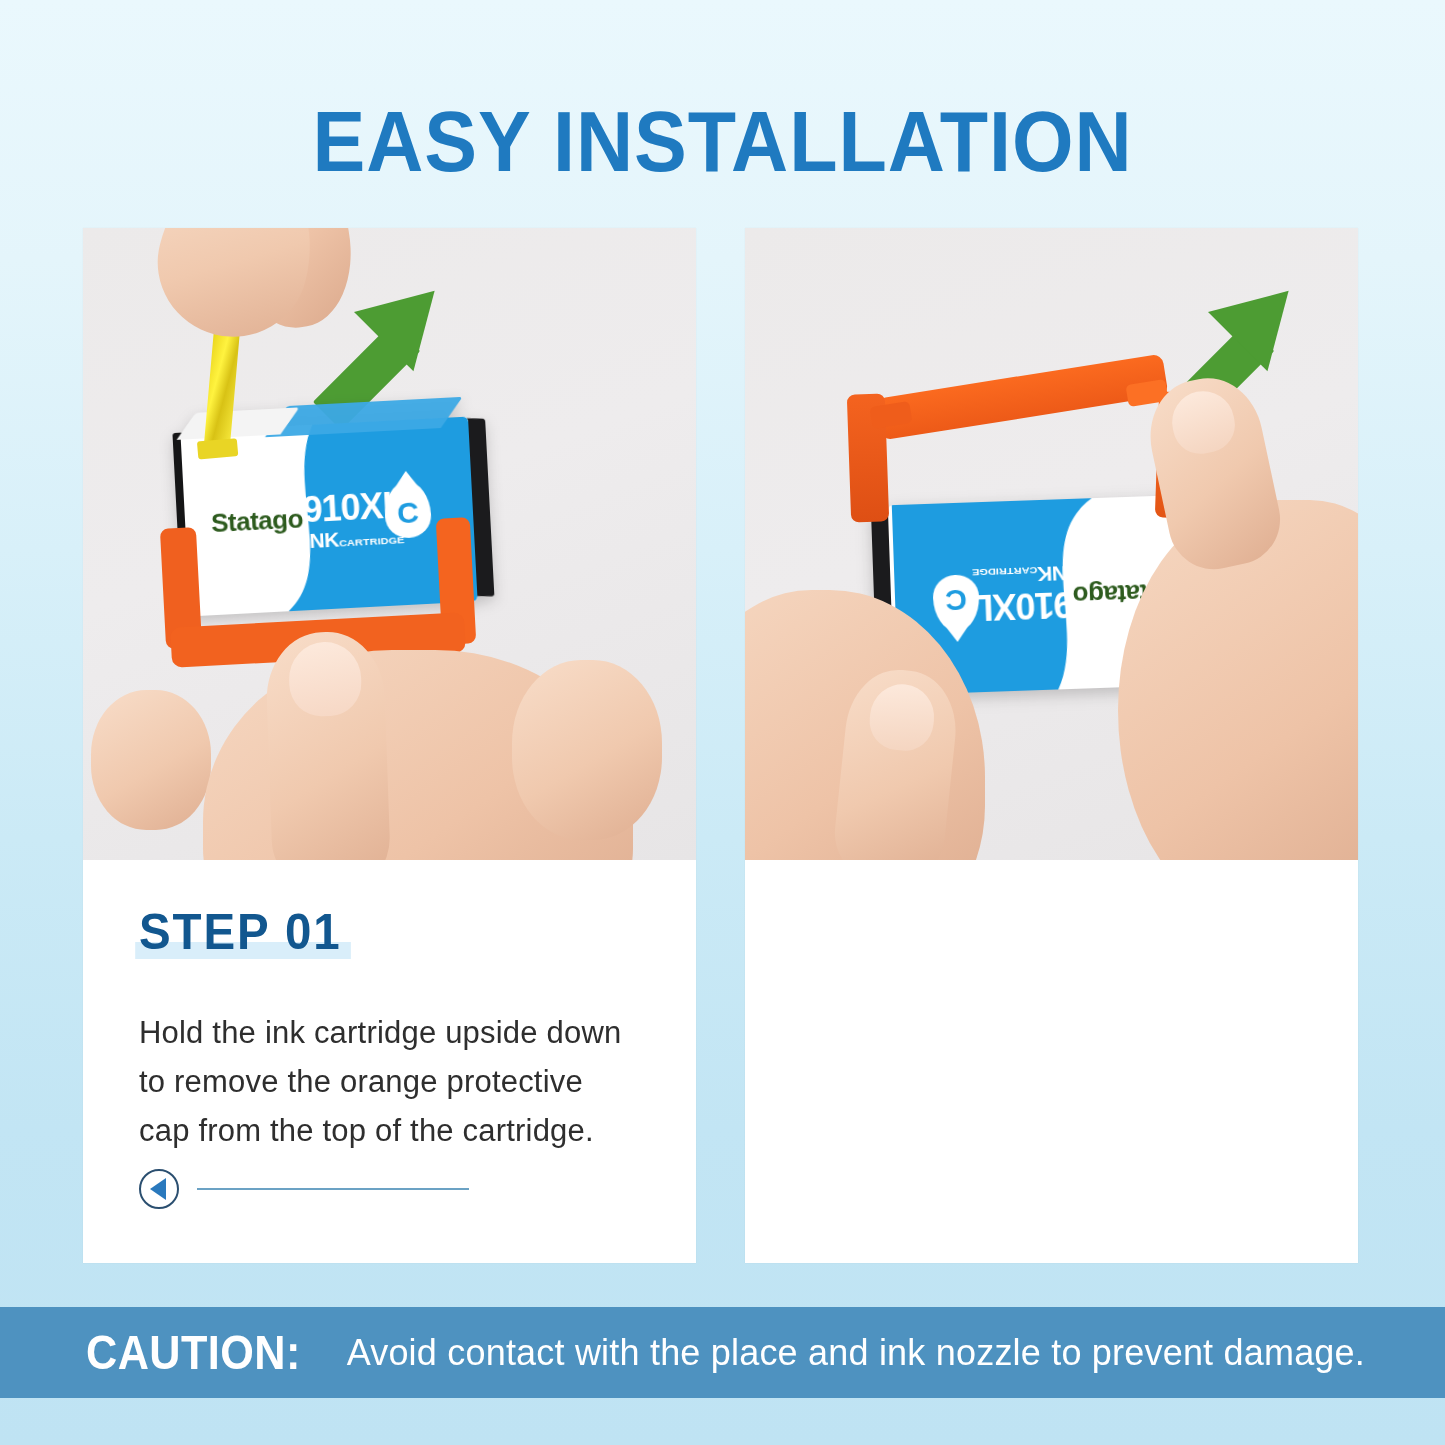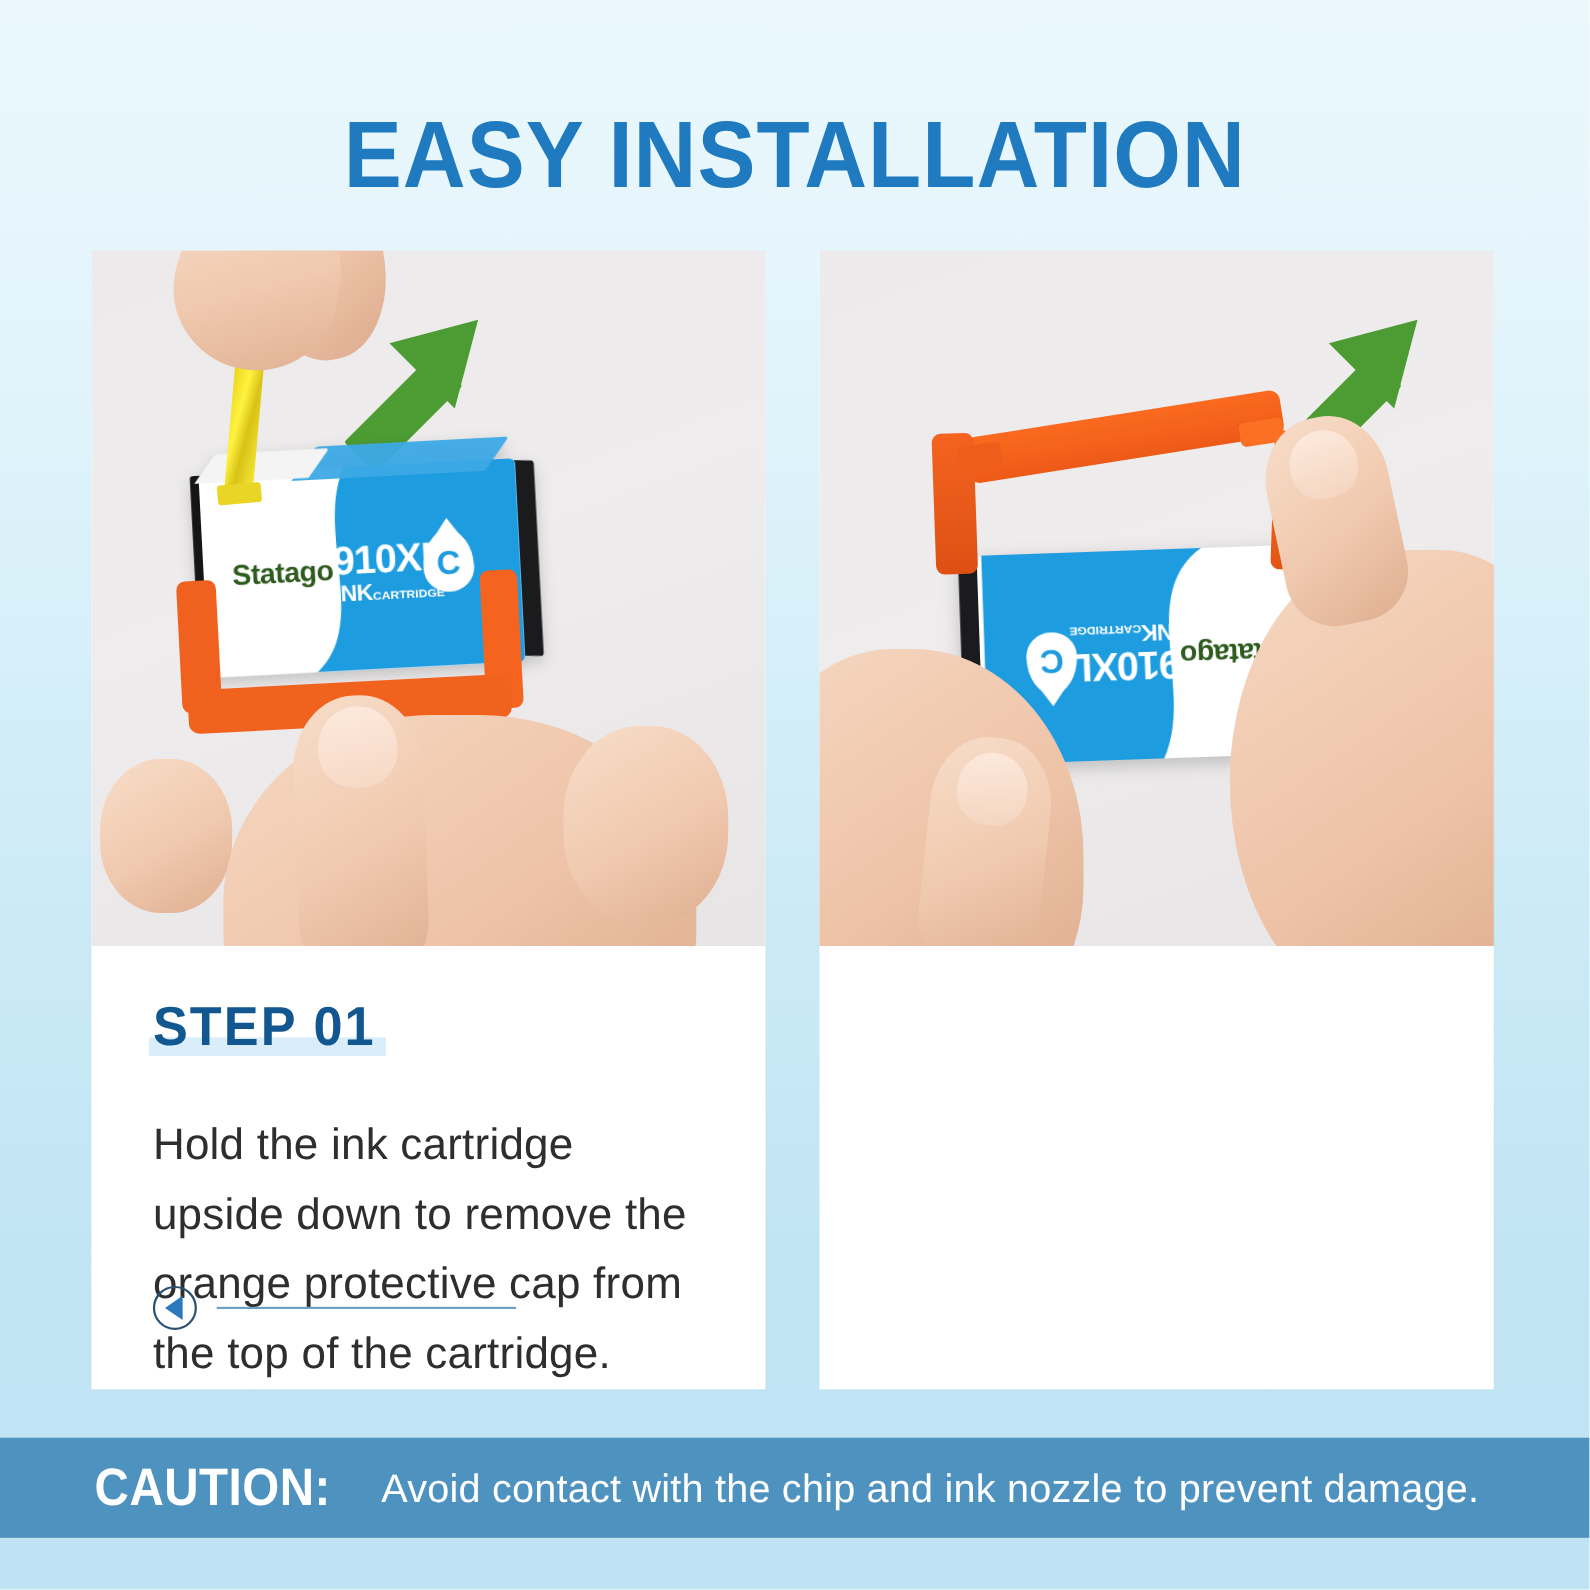--- a/index.html
+++ b/index.html
@@ -451,22 +451,23 @@
     width: 52px; height: 58px;
     background: linear-gradient(140deg,#e9d98a 0%, #cdb255 60%, #b69a3f 100%);
     border-radius: 40% 46% 44% 40%;
     transform: rotate(-14deg);
     z-index: 4;
   }
 
   
   .text-area {
     flex: 1;
-    padding: 44px 56px 0 56px;
+    padding: 32px 56px 0 56px;
     position: relative;
+    margin-top: 11px;
   }
 
   .step-head {
     display: inline-block;
     position: relative;
     font-family: "Liberation Sans Narrow", "Liberation Sans", sans-serif;
     font-size: 50px;
     font-weight: bold;
     color: #12578f;
     letter-spacing: 2px;
@@ -480,21 +481,21 @@
     left: -4px;
     right: -10px;
     bottom: 2px;
     height: 17px;
     background: #d9eefa;
     z-index: -1;
   }
 
   .step-body {
     font-family: "Liberation Sans", sans-serif;
-    font-size: 40px;
+    font-size: 31px;
     line-height: 1.58;
     color: #2e2e2e;
     font-weight: 300;
     letter-spacing: 0.2px;
     max-width: 500px;
   }
 
   .card-footer {
     position: absolute;
     left: 56px;
@@ -667,14 +668,14 @@
         <div class="nail"></div>
       </div>
     </div>
 
   </div>
 
 </div>
 
 <div class="caution">
   <span class="caution-label">CAUTION:</span>
-  <span class="caution-text">Avoid contact with the chip and ink nozzle to prevent damage.</span>
+  <span class="caution-text">Avoid contact with the place and ink nozzle to prevent damage.</span>
 </div>
 
 </body></html>

